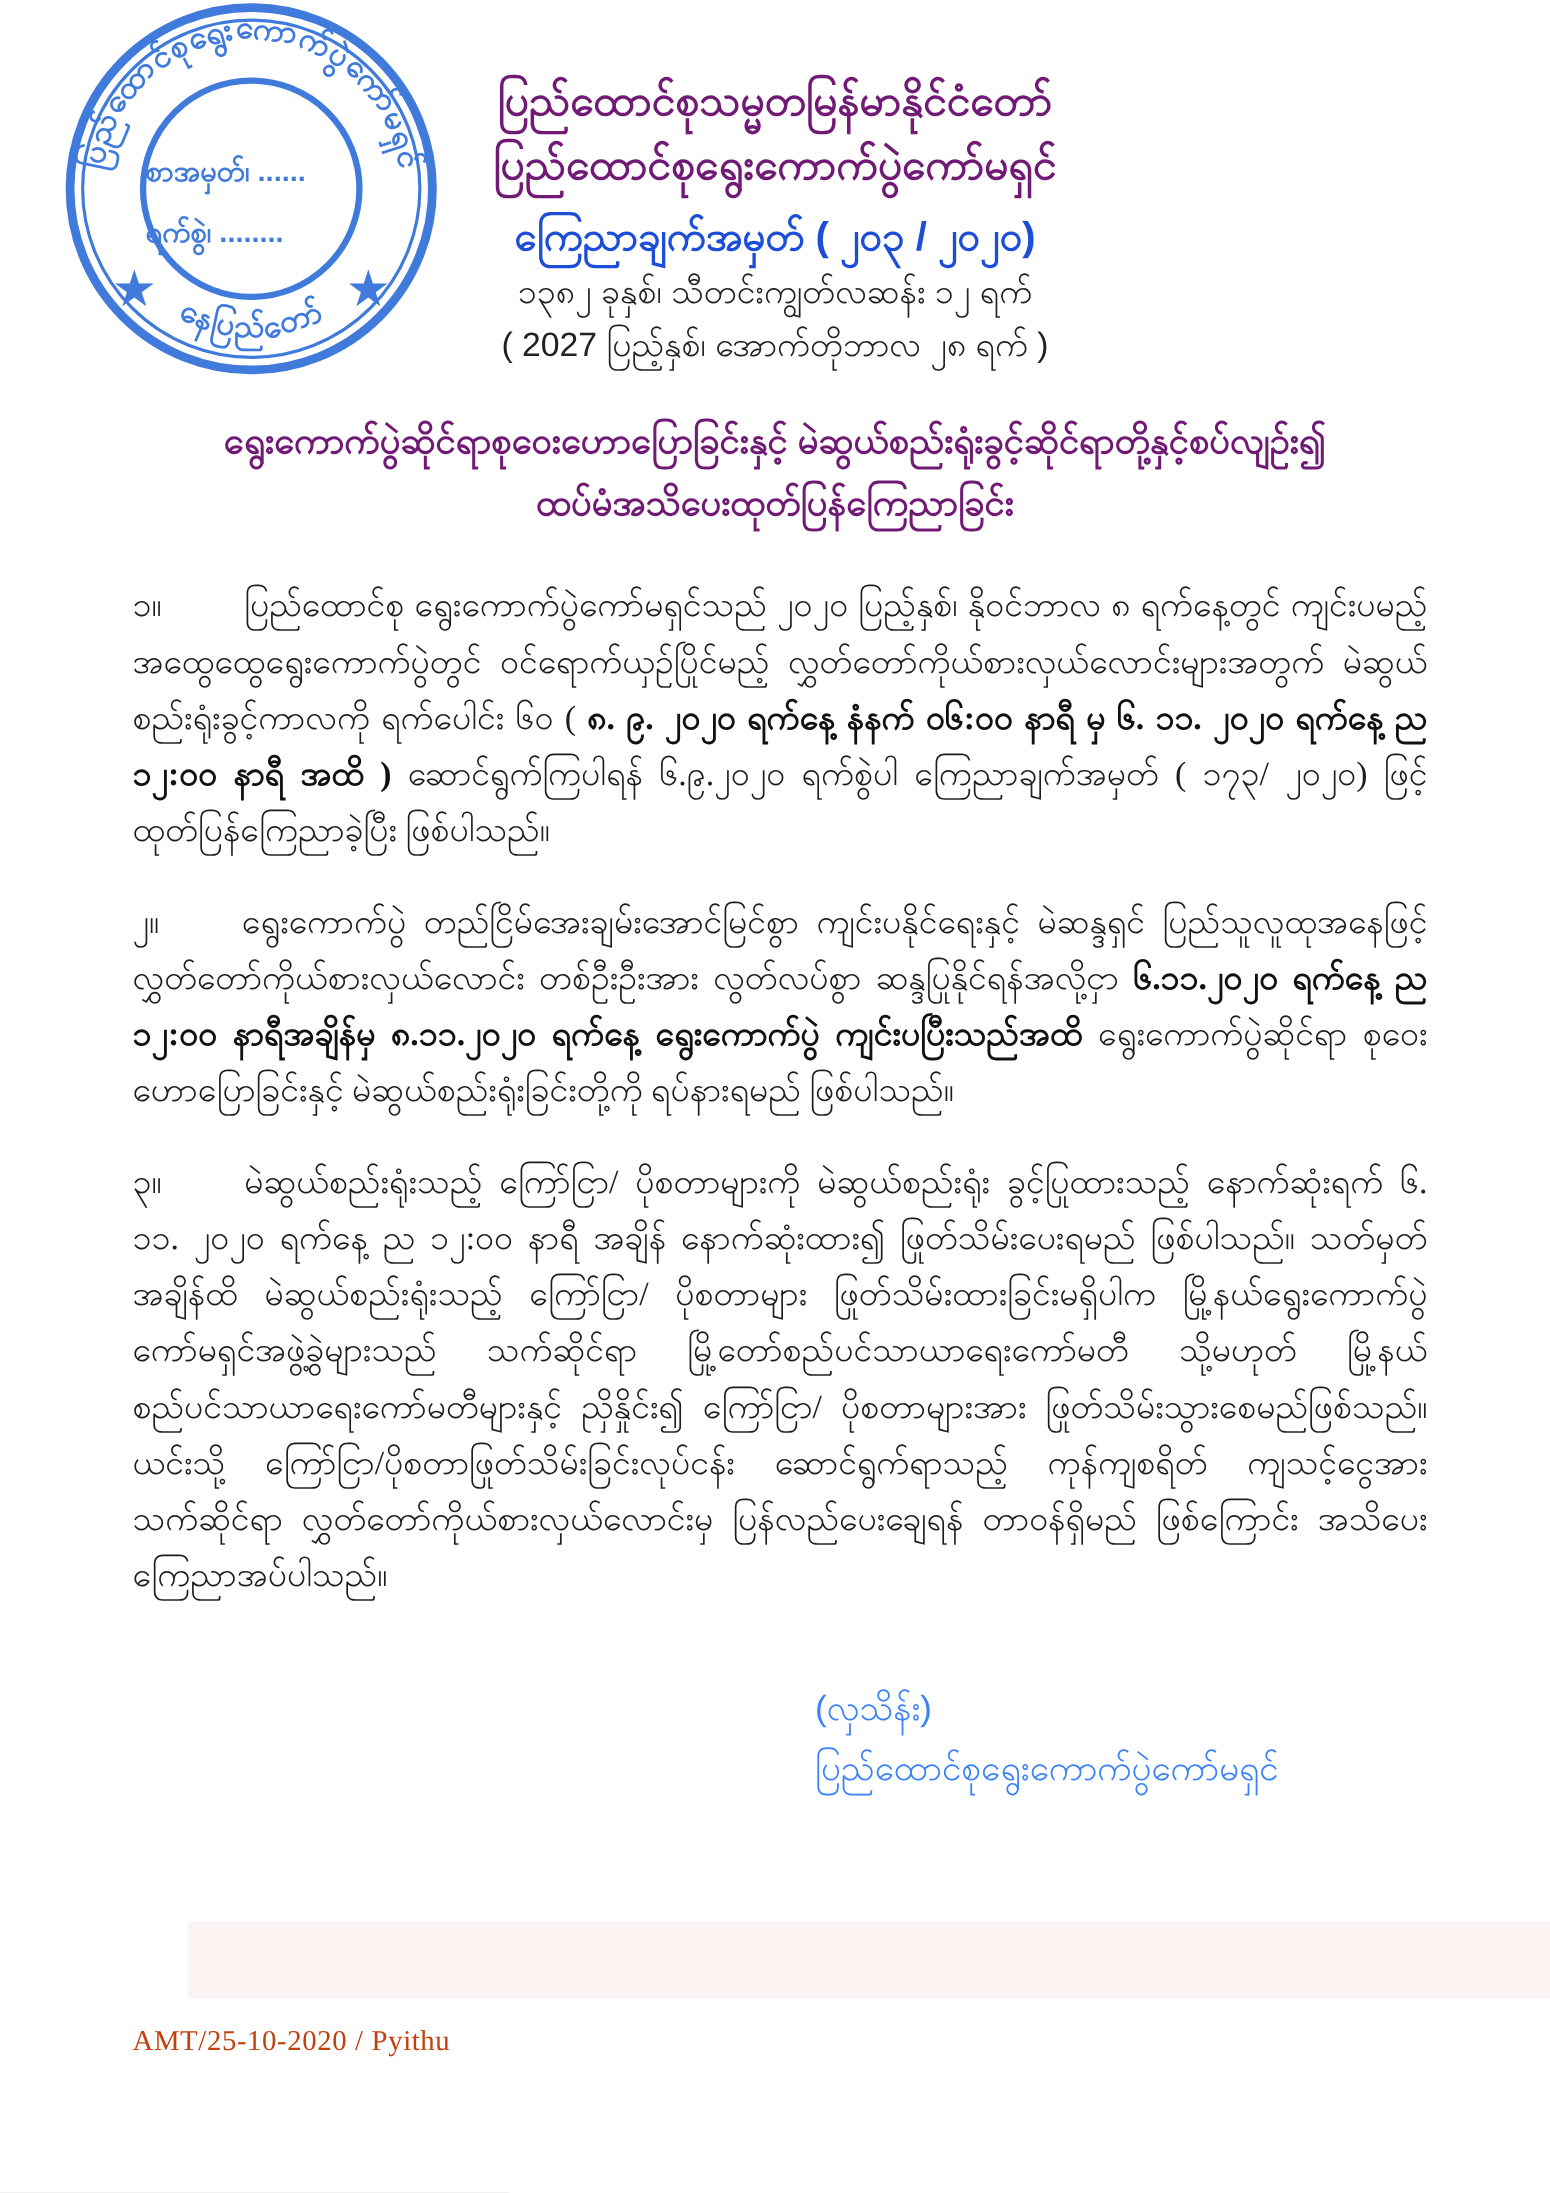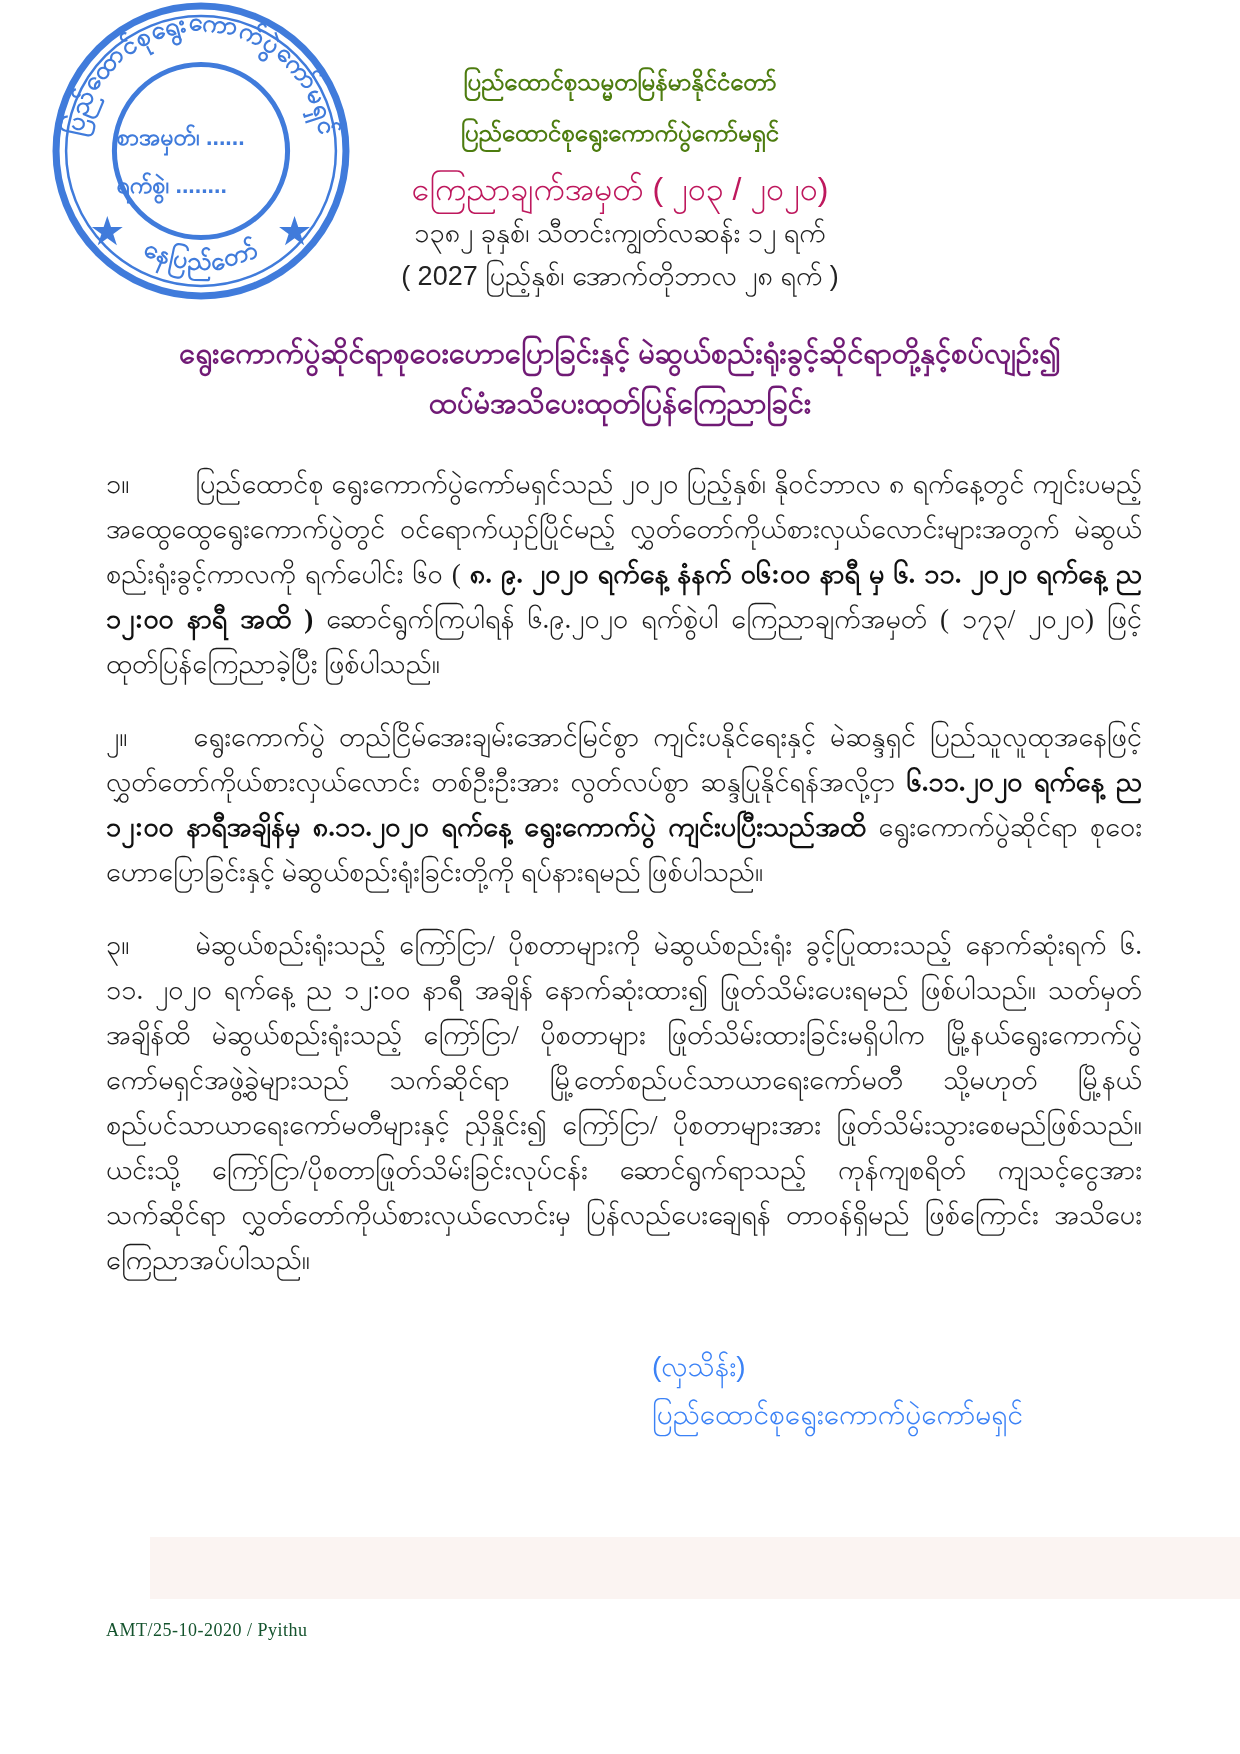--- a/index.html
+++ b/index.html
@@ -9,40 +9,40 @@
     margin:0 auto;
     background:#ffffff;
     font-family:"Liberation Sans",sans-serif;
     color:#1c1c1c;
     overflow:hidden;
   }
   
   .stamp{position:absolute;left:50px;top:0px;width:302px;height:302px;opacity:.93;}
   
   .doc-header{padding-top:56px;text-align:center;margin:0 100px;}
-  .hline{font-size:24px;font-weight:bold;line-height:51px;color:#4d7c0f;}
-  .hnum{font-size:32px;font-weight:normal;line-height:46px;margin-top:8px;color:#be185d;text-align:center;}
+  .hline{font-size:34px;font-weight:bold;line-height:51px;color:#701a75;}
+  .hnum{font-size:32px;font-weight:bold;line-height:46px;margin-top:8px;color:#1d4ed8;text-align:center;}
   .hdate{font-size:27px;line-height:43px;color:#222;}
   .hdate.first{}
   
   .doc-title{margin:30px 70px 0 70px;text-align:center;font-weight:bold;font-size:29px;line-height:50px;color:#701a75;}
   
   .body-text{margin:34px 98px 0 106px;font-size:27px;line-height:45px;text-align:justify;color:#1d1d1d;}
   .para{margin-bottom:28px;font-family:Liberation Serif, serif;}
   .pnum{display:inline-block;}
   .ptab{display:inline-block;width:66px;}
   .bold{font-weight:bold;color:#111;}
   
   .signature{margin-left:auto;margin-right:108px;margin-top:60px;width:480px;
              font-size:28px;line-height:48px;color:#3b82f6;}
   .sig-org{white-space:nowrap;}
   
   .pink-band{position:absolute;left:150px;top:1537px;width:1090px;height:62px;background:#f9ece9;opacity:.6;}
   .footer-ref{position:absolute;left:106px;top:1620px;font-family:"Liberation Serif",serif;
-              font-size:18px;color:#14532d;letter-spacing:.5px;}
+              font-size:23px;color:#c2410c;letter-spacing:.5px;}
 </style>
 </head>
 <body>
 
 <div class="page">
 
   <div class="stamp">
     <svg viewBox="0 0 300 300" width="302" height="302">
       <g fill="none" stroke="#3272d9">
         <circle cx="150" cy="150" r="144" stroke-width="7"></circle>

